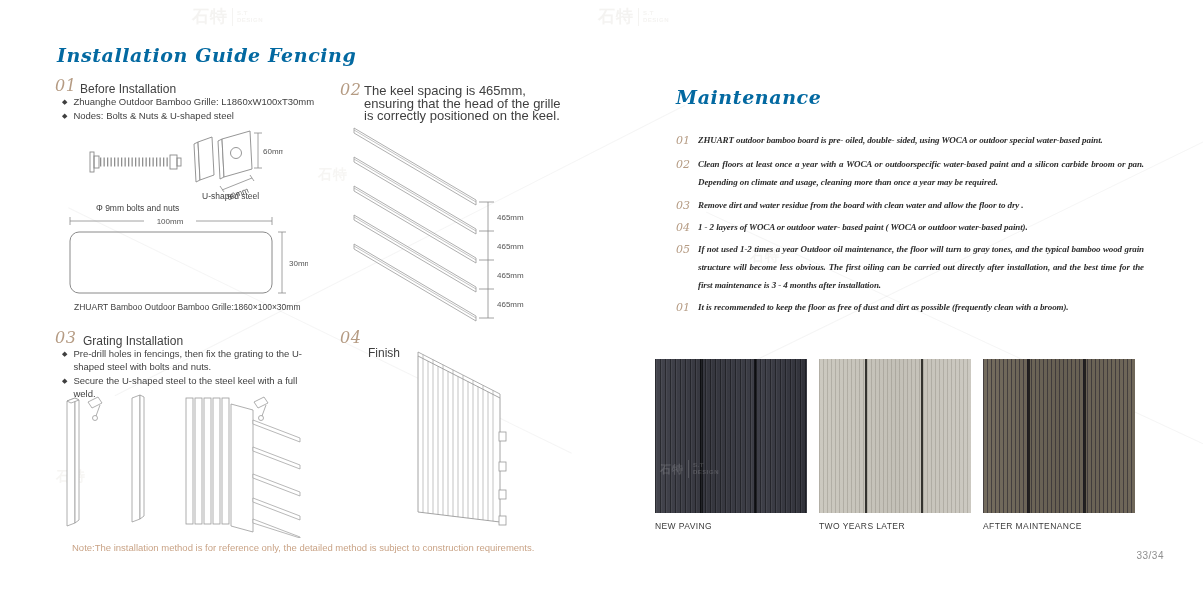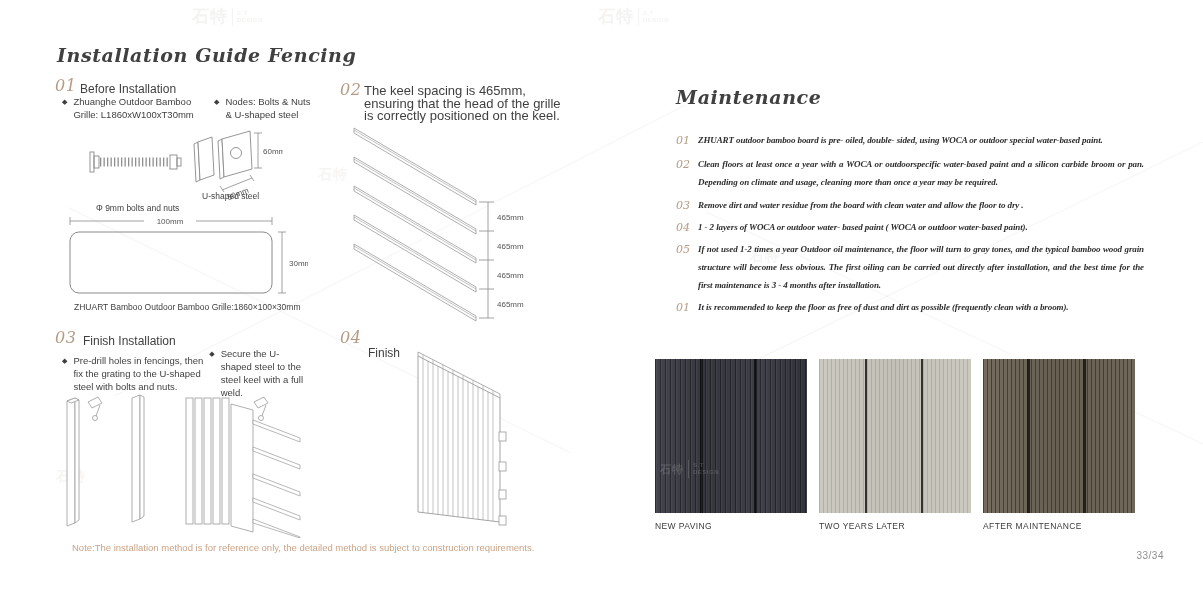--- a/index.html
+++ b/index.html
@@ -5,28 +5,28 @@
   html,body{margin:0;padding:0;}
   body{
     width:1203px;height:607px;position:relative;overflow:hidden;
     background:#ffffff;
     font-family:"Liberation Sans", sans-serif;
   }
   .abs{position:absolute;}
   
   .big-title{
     font-family:"DejaVu Serif", serif;font-style:italic;font-weight:bold;
-    font-size:19px;color:#404040;letter-spacing:.6px;white-space:nowrap;
+    font-size:19px;color:#0369a1;letter-spacing:.6px;white-space:nowrap;
   }
   .sec-num{
     font-family:"DejaVu Serif", serif;font-style:italic;
     font-size:16px;color:#b59b83;letter-spacing:.5px;
   }
   .sec-head{font-size:12px;color:#3f3f3f;white-space:nowrap;}
-  .bullets{display:flex;flex-direction:row;gap:1px;align-items:center;}
+  .bullets{display:flex;flex-direction:column;gap:1px;}
   .b-row{display:flex;gap:6px;font-size:9.5px;color:#3f3f3f;line-height:13px;}
   .b-dia{font-size:7px;color:#3f3f3f;line-height:13px;}
   .dia-label{font-size:8.5px;color:#3f3f3f;white-space:nowrap;}
   .note-text{font-size:9.5px;color:#c9a386;white-space:nowrap;}
   svg{display:block;}
   svg text{font-family:"Liberation Sans", sans-serif;fill:#555;}
   .dlabel{font-size:8px;}
   
   .m-item{
     position:absolute;left:676px;width:468px;box-sizing:border-box;padding-left:22px;
@@ -180,21 +180,21 @@
     <line x1="143" y1="169" x2="158" y2="169"></line>
     <line x1="143" y1="198" x2="158" y2="198"></line>
   </g>
   <text class="dlabel" x="161" y="100">465mm</text>
   <text class="dlabel" x="161" y="129">465mm</text>
   <text class="dlabel" x="161" y="158">465mm</text>
   <text class="dlabel" x="161" y="187">465mm</text>
 </svg>
 
 <div class="abs sec-num" style="left:55px;top:328px;">03</div>
-<div class="abs sec-head" style="left:83px;top:334px;">Finish Installation</div>
+<div class="abs sec-head" style="left:83px;top:334px;">Grating Installation</div>
 <div class="abs bullets" style="left:62px;top:347px;width:248px;">
   <div class="b-row">
     <span class="b-dia">◆</span>
     <span>Pre-drill holes in fencings, then fix the grating to the U-shaped steel with bolts and nuts.</span>
   </div>
   <div class="b-row">
     <span class="b-dia">◆</span>
     <span>Secure the U-shaped steel to the steel keel with a full weld.</span>
   </div>
 </div>

